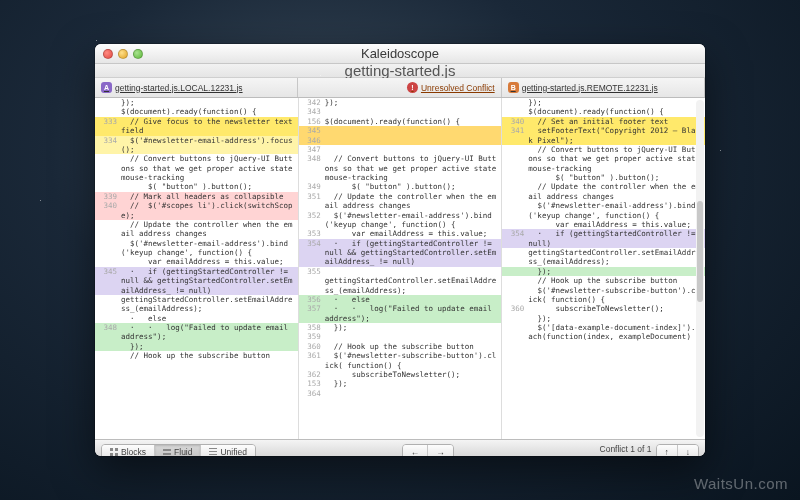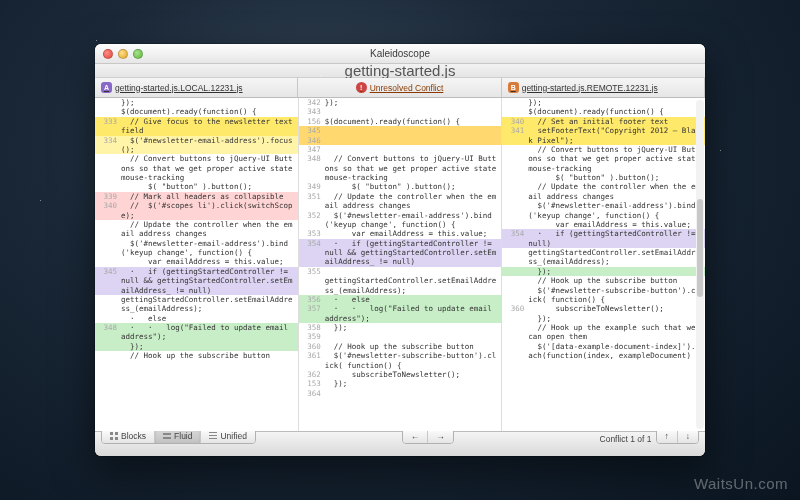--- a/index.html
+++ b/index.html
@@ -25,38 +25,38 @@
   height: 20px;
   background: linear-gradient(#fdfdfd, #e6e6e6);
   border-bottom: 1px solid #c7c7c7;
   display: flex; align-items: center; position: relative;
 }
 .traffic { display: flex; gap: 5px; padding-left: 8px; }
 .traffic span { width: 10px; height: 10px; border-radius: 50%; border: 1px solid rgba(0,0,0,.2); }
 .tl-close { background: radial-gradient(circle at 35% 35%, #ff8b82, #e14942); }
 .tl-min   { background: radial-gradient(circle at 35% 35%, #ffe08a, #e1a325); }
 .tl-zoom  { background: radial-gradient(circle at 35% 35%, #a8e28f, #5eb839); }
-.wtitle { position: absolute; left: 50%; transform: translateX(-50%); font-size: 10px; color: #3a3a3a; }
+.wtitle { position: absolute; left: 50%; transform: translateX(-50%); font-size: 13px; color: #3a3a3a; }
 .subtitle {
   height: 14px; background: linear-gradient(#f2f2f2,#e5e5e5);
   border-bottom: 1px solid #cfcfcf;
   text-align: center; font-size: 15px; color: #555; line-height: 14px;
 }
 .tabbar {
   height: 20px; display: flex; background: #dadada;
   border-bottom: 1px solid #bcbcbc;
 }
 .filetab {
   flex: 1; display: flex; align-items: center; gap: 3px;
   padding: 0 6px; font-size: 8.5px; color: #333;
   background: linear-gradient(#f5f5f5,#e6e6e6);
   border-right: 1px solid #c7c7c7;
   overflow: hidden; white-space: nowrap; text-decoration: underline;
 }
-.filetab.center { justify-content: center; color: #8a3a00; }
+.filetab.center { justify-content: flex-end; color: #8a3a00; }
 .badge {
   display: inline-flex; width: 11px; height: 11px; border-radius: 3px;
   align-items: center; justify-content: center; font-size: 7px; font-weight: bold;
   color: #fff;
 }
 .badge-a { background: #8a68c8; }
 .badge-b { background: #d77a3a; }
 .badge-warn { background: #c44; border-radius: 50%; }
 .panes { flex: 1; display: flex; background: #fff; overflow: hidden; position: relative; }
 .pane {
@@ -75,21 +75,21 @@
 .hl-green { background: #c8eec8; }
 .hl-gold { background: #ffd970; }
 .scrollbar {
   position: absolute; right: 1px; top: 2px; bottom: 2px; width: 8px;
   background: #f2f2f2; border-radius: 4px;
 }
 .thumb { position: absolute; left: 1px; right: 1px; top: 30%; height: 30%; background: #c8c8c8; border-radius: 3px; }
 .bottombar {
   height: 17px; background: linear-gradient(#f4f4f4,#d9d9d9);
   border-top: 1px solid #bcbcbc;
-  display: flex; align-items: flex-end; padding: 12px 6px; gap: 4px;
+  display: flex; align-items: flex-start; padding: 4px 6px; gap: 4px;
   font-size: 8.5px; color: #444;
 }
 .seg { display: flex; border: 1px solid #b0b0b0; border-radius: 4px; overflow: hidden; height: 16px; }
 .segbtn { padding: 0 8px; display: flex; align-items: center; gap: 3px; background: linear-gradient(#fdfdfd,#e5e5e5); border-right: 1px solid #c7c7c7; }
 .segbtn.active { background: linear-gradient(#d8d8d8,#c2c2c2); box-shadow: inset 0 1px 2px rgba(0,0,0,.15); }
 .segbtn:last-child { border-right: none; }
 .spacer { flex: 1; }
 .ib { width: 8px; height: 8px; display: inline-block; }
 .ib-blocks { background: linear-gradient(#888,#888) 0 0/3px 3px no-repeat, linear-gradient(#888,#888) 5px 0/3px 3px no-repeat, linear-gradient(#888,#888) 0 5px/3px 3px no-repeat, linear-gradient(#888,#888) 5px 5px/3px 3px no-repeat; }
 .ib-fluid { background: linear-gradient(#888,#888) 0 1px/8px 2px no-repeat, linear-gradient(#888,#888) 0 5px/8px 2px no-repeat; }
@@ -414,21 +414,20 @@
         <div class="codeline ">
           <span class="gut"></span>
           <span class="src">  });</span>
         </div>
         <div class="codeline ">
           <span class="gut"></span>
           <span class="src"></span>
         </div>
         <div class="codeline ">
           <span class="gut"></span>
-          <span class="src">  // Hook up the example such that we can open them</span>
         </div>
         <div class="codeline ">
           <span class="gut"></span>
           <span class="src">  $('[data-example-document-index]').each(function(index, exampleDocument) {</span>
         </div>
       </div>
   </div>
 
   <div class="bottombar">
     <div class="seg">

